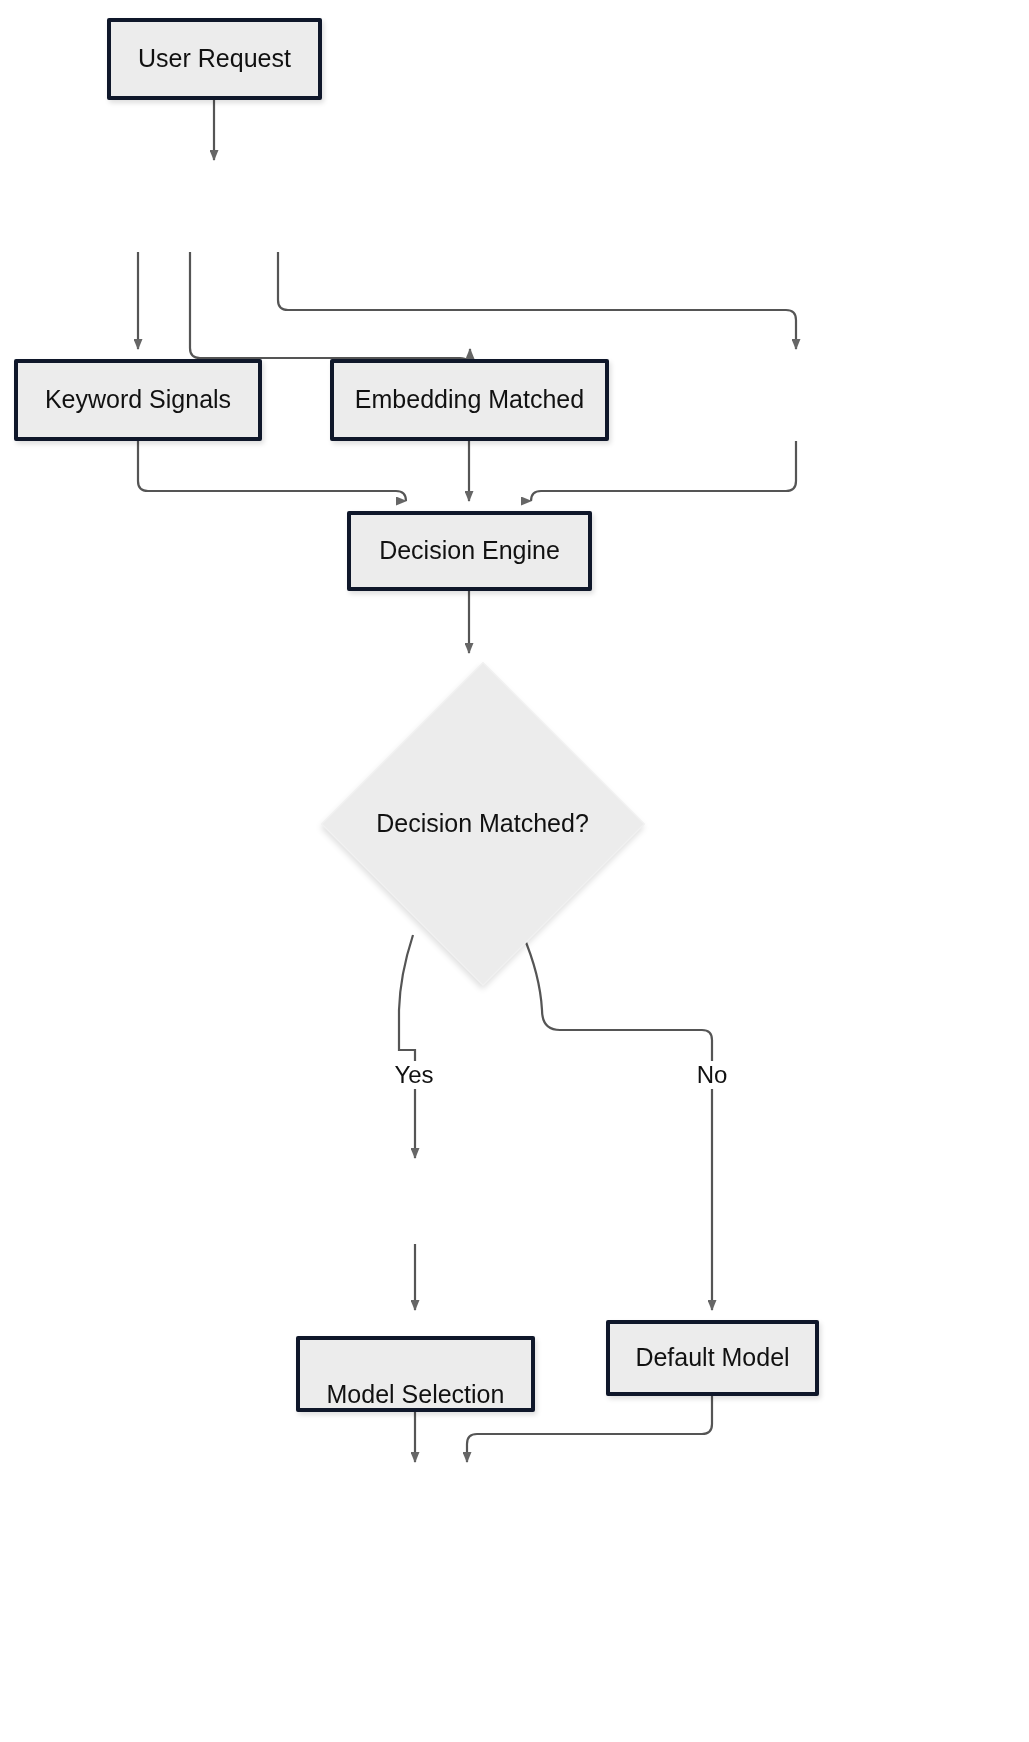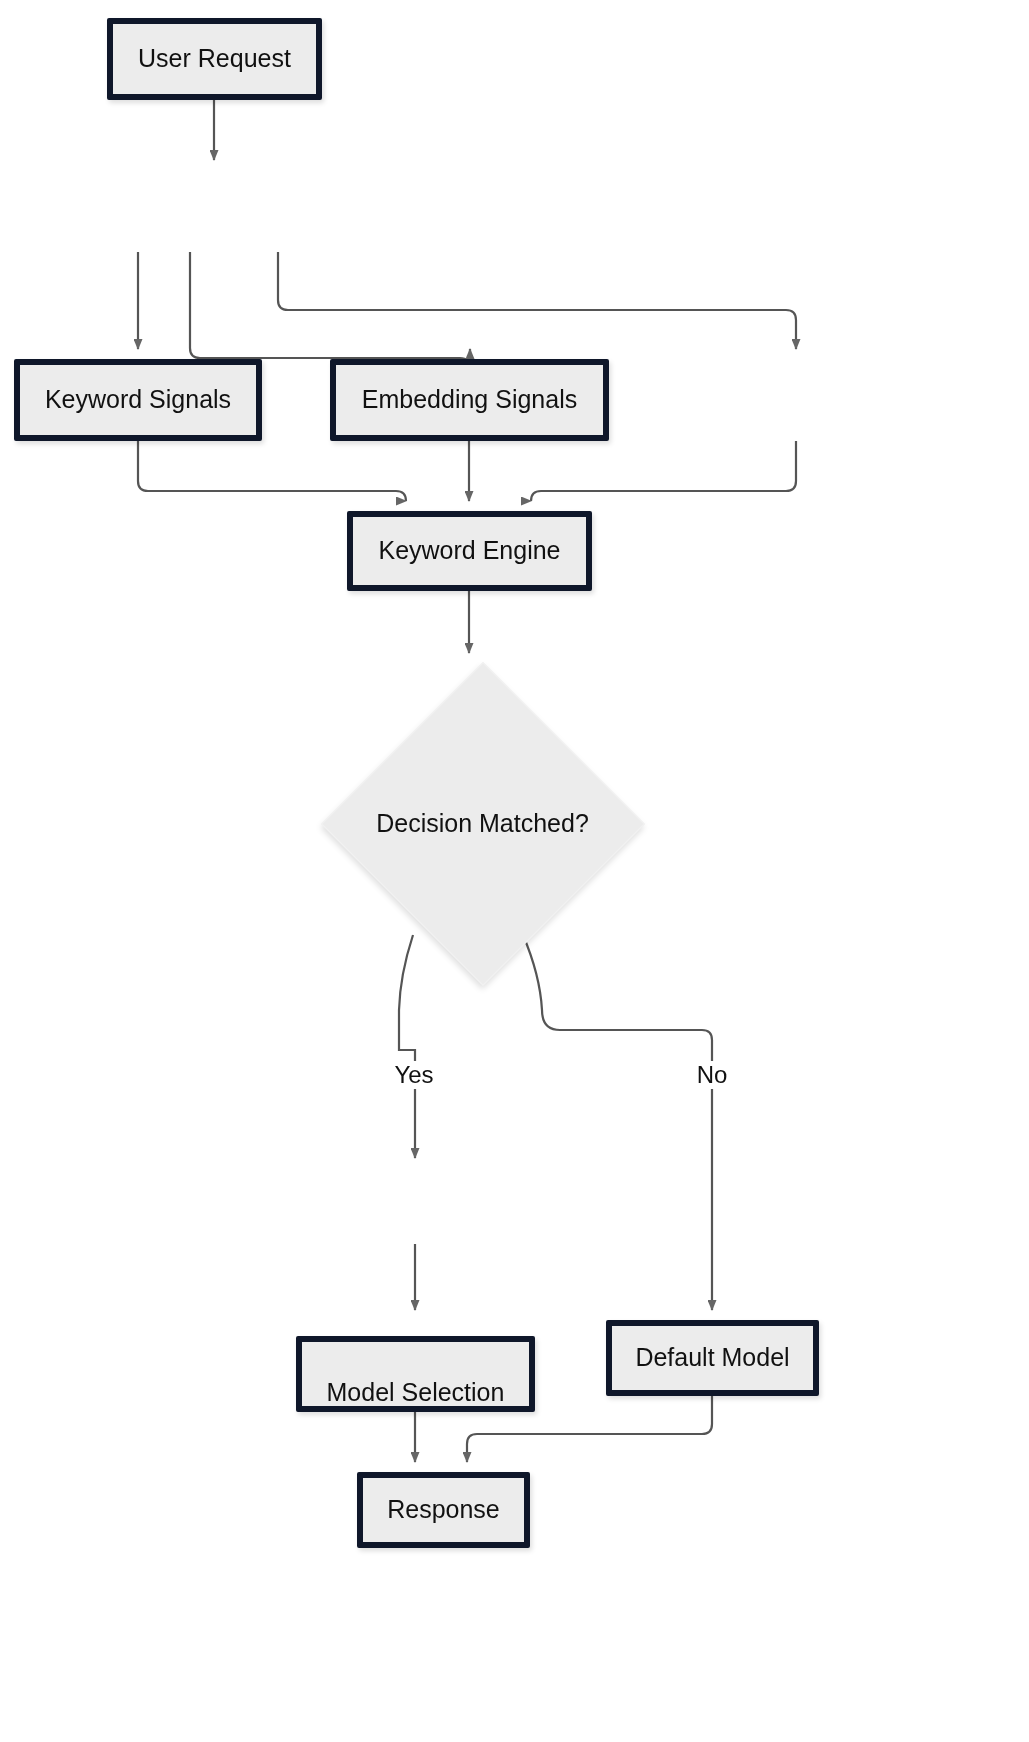--- a/index.html
+++ b/index.html
@@ -26,21 +26,21 @@
     height: 1742px;
     pointer-events: none;
   }
   .node {
     position: absolute;
     box-sizing: border-box;
     display: flex;
     align-items: center;
     justify-content: center;
     background: #ececec;
-    border: 6px solid #0f172a;
+    border: 4px solid #0f172a;
     border-radius: 2px;
     box-shadow: 2px 3px 5px rgba(0,0,0,0.13);
     color: #111111;
     font-size: 25px;
     line-height: 1.1;
     text-align: center;
     white-space: nowrap;
   }
   .node-label {
     display: block;
@@ -123,42 +123,39 @@
   <div class="node" style="left:107px; top:18px; width:215px; height:82px;">
     <span class="node-label">User Request</span>
   </div>
 
 
   <div class="node" style="left:14px; top:359px; width:248px; height:82px;">
     <span class="node-label">Keyword Signals</span>
   </div>
 
   <div class="node" style="left:330px; top:359px; width:279px; height:82px;">
-    <span class="node-label">Embedding Signals</span>
+    <span class="node-label">Embedding Matched</span>
   </div>
 
 
   <div class="node" style="left:347px; top:511px; width:245px; height:80px;">
-    <span class="node-label">Keyword Engine</span>
+    <span class="node-label">Decision Engine</span>
   </div>
 
   <div class="decision-wrap" style="left:322px; top:663px; width:321px; height:321px;">
     <div class="decision-shape" style="width:227px; height:227px;"></div>
     <span class="decision-label">Decision Matched?</span>
   </div>
 
 
   <div class="node" style="left:296px; top:1336px; width:239px; height:76px;align-items:flex-end;">
     <span class="node-label">Model Selection</span>
   </div>
 
   <div class="node" style="left:606px; top:1320px; width:213px; height:76px;">
     <span class="node-label">Default Model</span>
   </div>
 
-  <div class="node" style="left:357px; top:1472px; width:173px; height:76px;">
-    <span class="node-label">Response</span>
-  </div>
 
   <span class="edge-label" style="left:414px; top:1075px;">Yes</span>
   <span class="edge-label" style="left:712px; top:1075px;">No</span>
 
 </div>
 
 </body></html>

